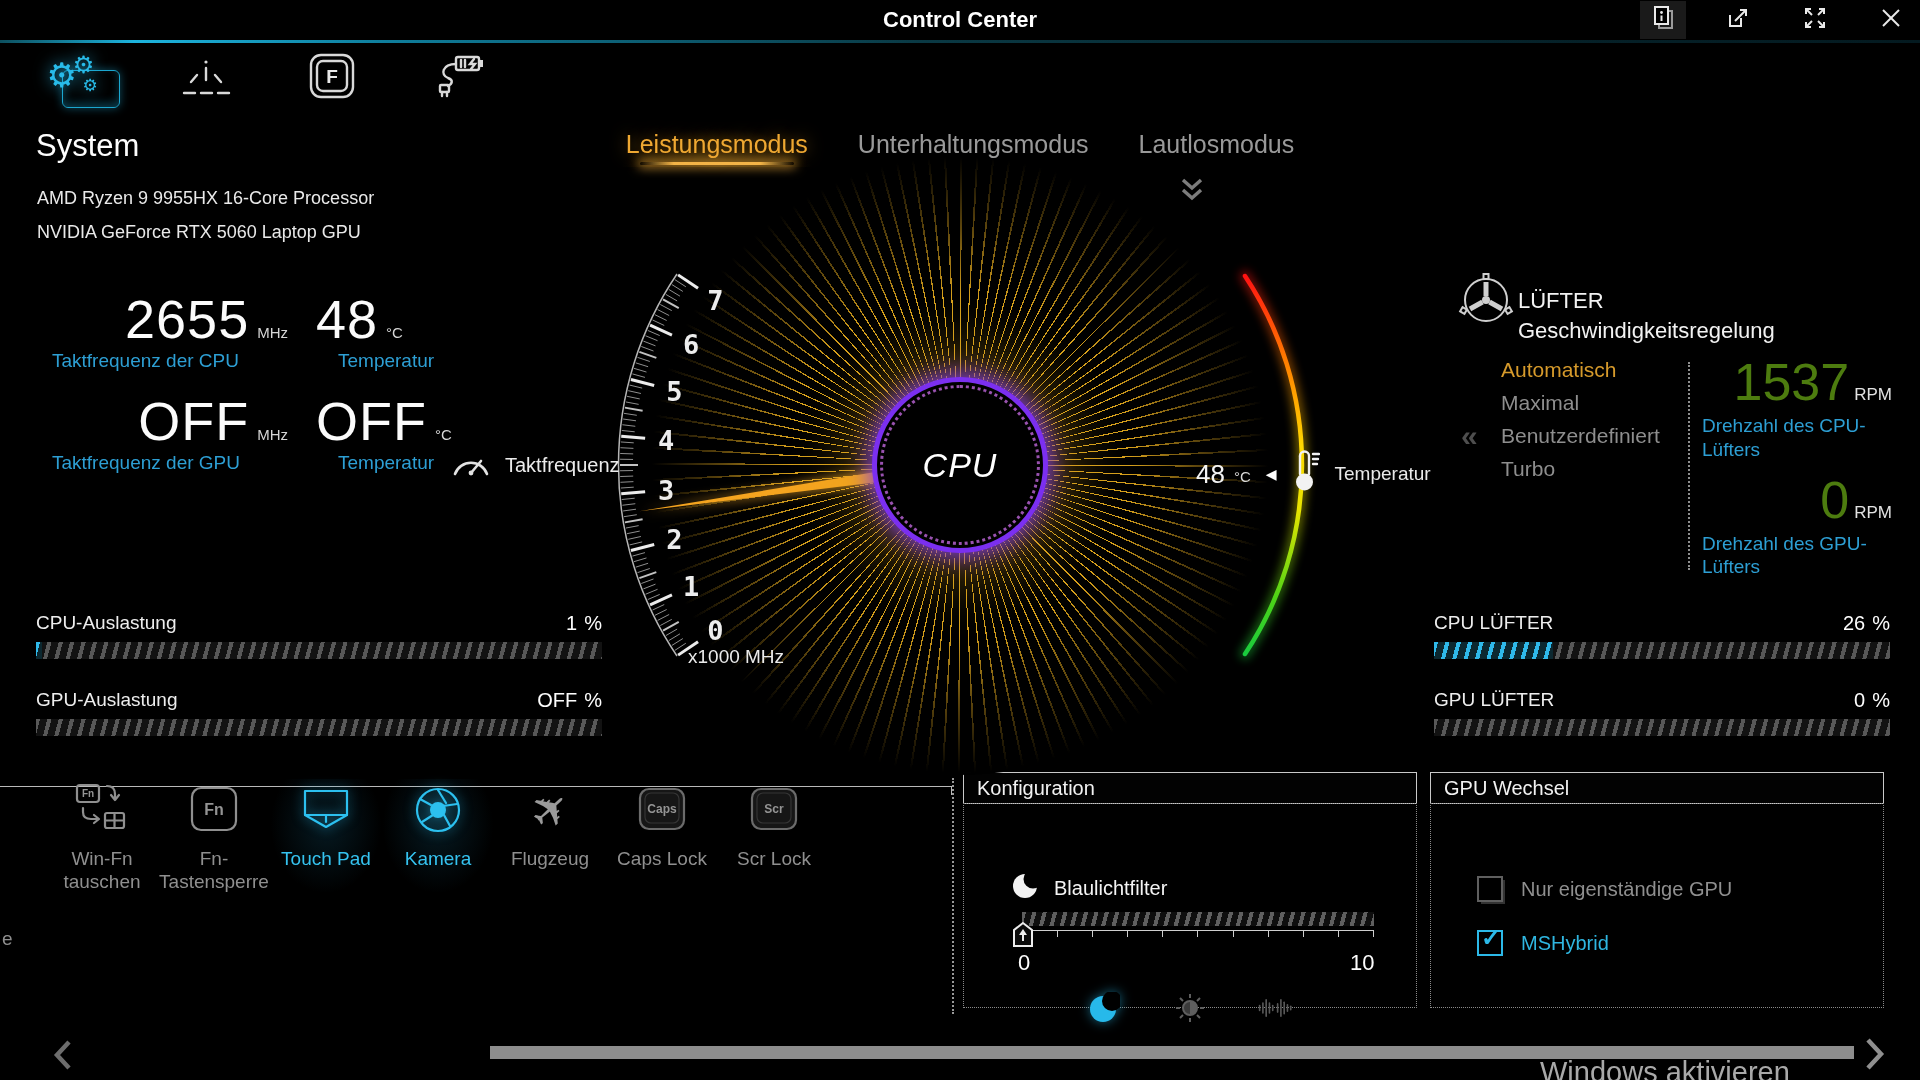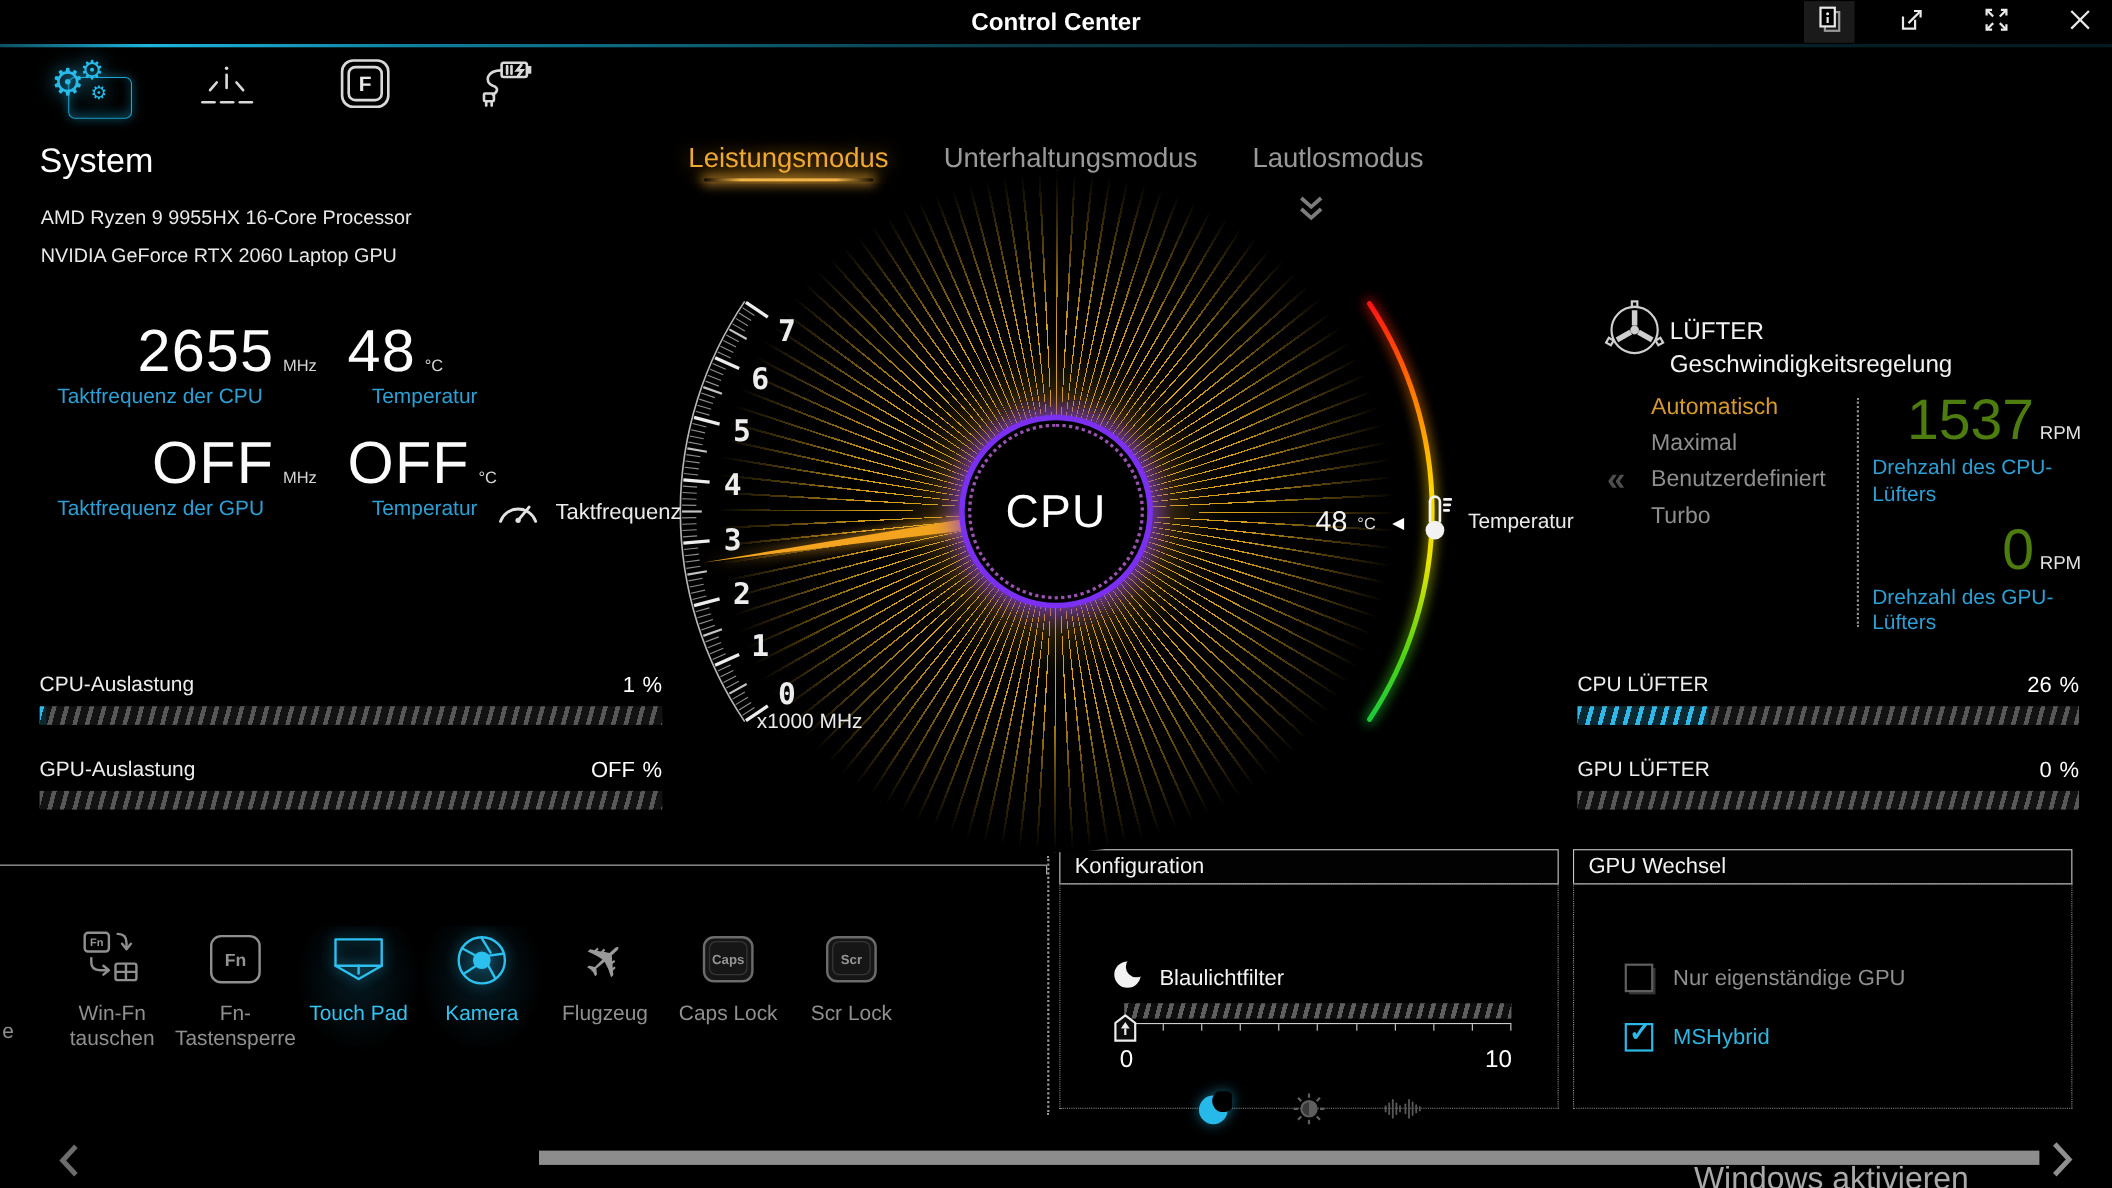--- a/index.html
+++ b/index.html
@@ -58,21 +58,21 @@
     background:
       radial-gradient(circle,rgba(0,0,0,0) 0 115px,rgba(0,0,0,0) 170px,rgba(0,0,0,.55) 235px,rgba(0,0,0,.9) 292px,#000 308px),
       repeating-conic-gradient(from 0deg,rgba(226,169,30,.95) 0deg .4deg,rgba(0,0,0,0) .4deg 3deg);}
   #gauge-svg{position:absolute;left:510px;top:135px;z-index:2;pointer-events:none;}
   .gauge-num{font-family:"DejaVu Sans Mono",monospace;font-size:27px;font-weight:bold;fill:#ededed;text-anchor:middle;}
   #gauge-needle{fill:#f5a41f;filter:drop-shadow(0 0 6px rgba(255,175,40,.95));}
   #cpu-circle{position:absolute;left:872px;top:377px;width:166px;height:166px;border-radius:50%;
      background:#000;border:5px solid #7b2ff0;z-index:3;display:flex;align-items:center;justify-content:center;
      box-shadow:0 0 22px 4px rgba(128,54,240,.85), 0 0 60px 24px rgba(222,165,30,.38);}
   #cpu-circle::after{content:'';position:absolute;inset:3px;border-radius:50%;border:3px dotted rgba(205,110,235,.75);}
-  #cpu-label{font-size:42px;font-weight:300;color:#fff;letter-spacing:1px;}
+  #cpu-label{font-size:34px;font-weight:300;color:#fff;letter-spacing:1px;font-style:italic;}
   .overlay{z-index:6;}
   #takt-caption{position:absolute;left:450px;top:448px;display:flex;align-items:center;gap:13px;
      font-size:20px;color:#ebebeb;}
   #temp-caption{position:absolute;left:1196px;top:448px;display:flex;align-items:center;gap:9px;}
   #temp-caption .tval{font-size:26px;color:#f4f4f4;}
   #temp-caption .tunit{font-size:15px;color:#d8d8d8;position:relative;top:2px;}
   #temp-caption .tmark{font-size:14px;color:#fff;margin:0 4px 0 6px;}
   #temp-caption .tlabel{font-size:19px;color:#e9e9e9;margin-left:6px;}
   #axis-label{position:absolute;left:688px;top:646px;font-size:19px;color:#eaeaea;}
   
@@ -85,21 +85,21 @@
   #fan-modes .fm-chev{position:absolute;left:-40px;top:-5px;font-size:30px;font-weight:bold;color:#4e4e4e;}
   #rpm-sep{position:absolute;left:1688px;top:362px;height:208px;border-left:2px dotted #8f8f8f;}
   #rpm-block{position:absolute;left:1702px;top:352px;width:190px;}
   .rpm-row{display:flex;justify-content:flex-end;align-items:baseline;gap:5px;}
   .rpm-num{font-size:52px;font-weight:100;color:#4d7c0f;}
   .rpm-unit{font-size:17px;color:#e2e2e2;}
   .rpm-lbl{font-size:19px;color:#2d9fd4;line-height:1.25;width:172px;margin-top:2px;}
   
   #qb-topline{position:absolute;left:0;top:786px;width:952px;border-top:1px solid #b9b9b9;height:8px;}
   #qb-topline::after{content:'';position:absolute;right:0;top:0;width:1px;height:8px;background:#b9b9b9;}
-  #quickbar{position:absolute;left:46px;top:842px;display:flex;}
+  #quickbar{position:absolute;left:46px;top:779px;display:flex;}
   .qbtn{width:112px;display:flex;flex-direction:column;align-items:center;}
   .qbtn .q-ico{height:62px;display:flex;align-items:center;justify-content:center;}
   .qbtn .q-lbl{margin-top:7px;font-size:19px;line-height:1.2;text-align:center;color:#8f8f8f;max-width:110px;}
   .qbtn svg{stroke:#8f8f8f;fill:none;stroke-width:2.2;stroke-linecap:round;stroke-linejoin:round;}
   .qbtn svg text{stroke:none;fill:#949494;}
   .qbtn.active{background:radial-gradient(ellipse at 50% 40%,rgba(35,160,210,.16),rgba(0,0,0,0) 70%);}
   .qbtn.active .q-lbl{color:#35c3f0;}
   .qbtn.active svg{stroke:#2cc0ef;filter:drop-shadow(0 0 6px rgba(40,185,235,.6));}
   .qbtn.active svg .fillc{fill:#2cc0ef;}
   .plane{font-size:46px;color:#9a9a9a;display:inline-block;transform:rotate(-42deg);line-height:1;}
@@ -221,21 +221,21 @@
           <path d="M26,13 C12,13 10,24 18,27 C24,29 22,33 18,35"></path>
           <rect x="10" y="34" width="9" height="7" rx="1"></rect>
           <line x1="12" y1="41" x2="12" y2="45"></line>
             <line x1="17" y1="41" x2="17" y2="45"></line>
         </svg></span>
     </div>
   </div>
 
   <div id="sys-heading">System</div>
   <div class="hw-name" style="top:188px">AMD Ryzen 9 9955HX 16-Core Processor</div>
-  <div class="hw-name" style="top:222px">NVIDIA GeForce RTX 2060 Laptop GPU</div>
+  <div class="hw-name" style="top:222px">NVIDIA GeForce RTX 5060 Laptop GPU</div>
 
   <div id="stats">
     <div class="stat c1">
       <div class="val-row">
           <span class="num">2655</span>
           <span class="unit">MHz</span>
         </div>
       <div class="lbl">Taktfrequenz der CPU</div>
     </div>
     <div class="stat c2">

